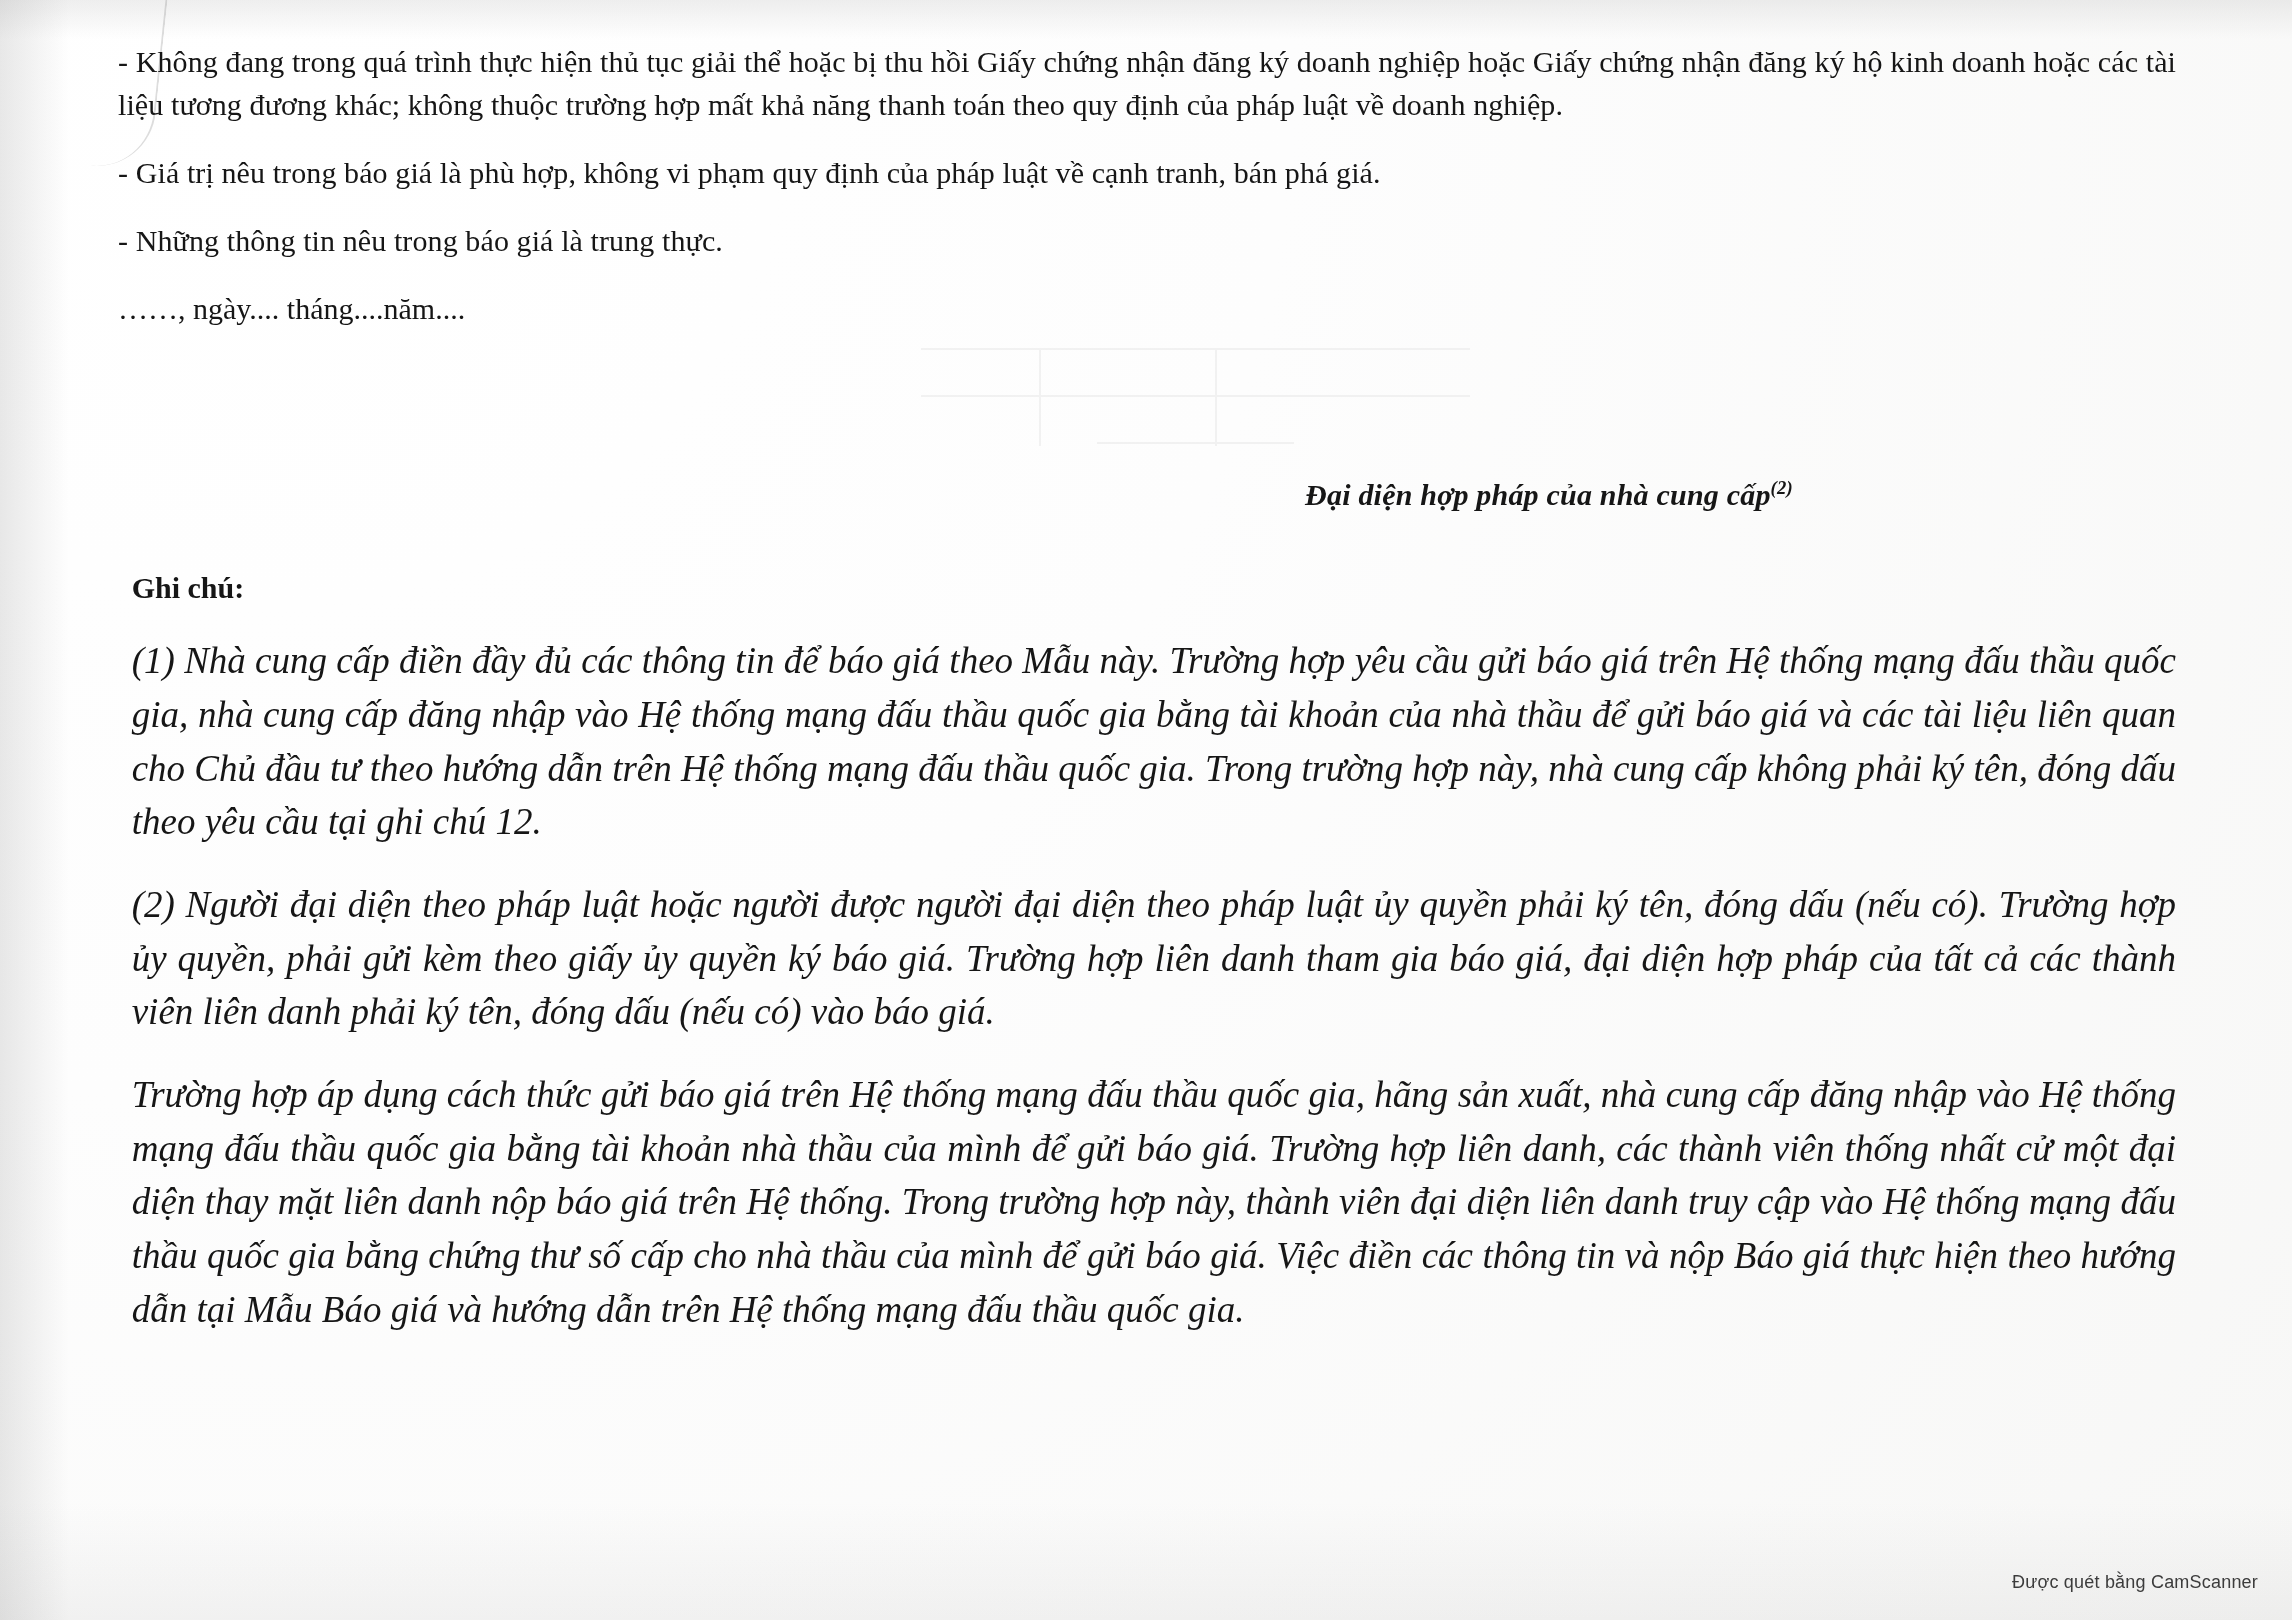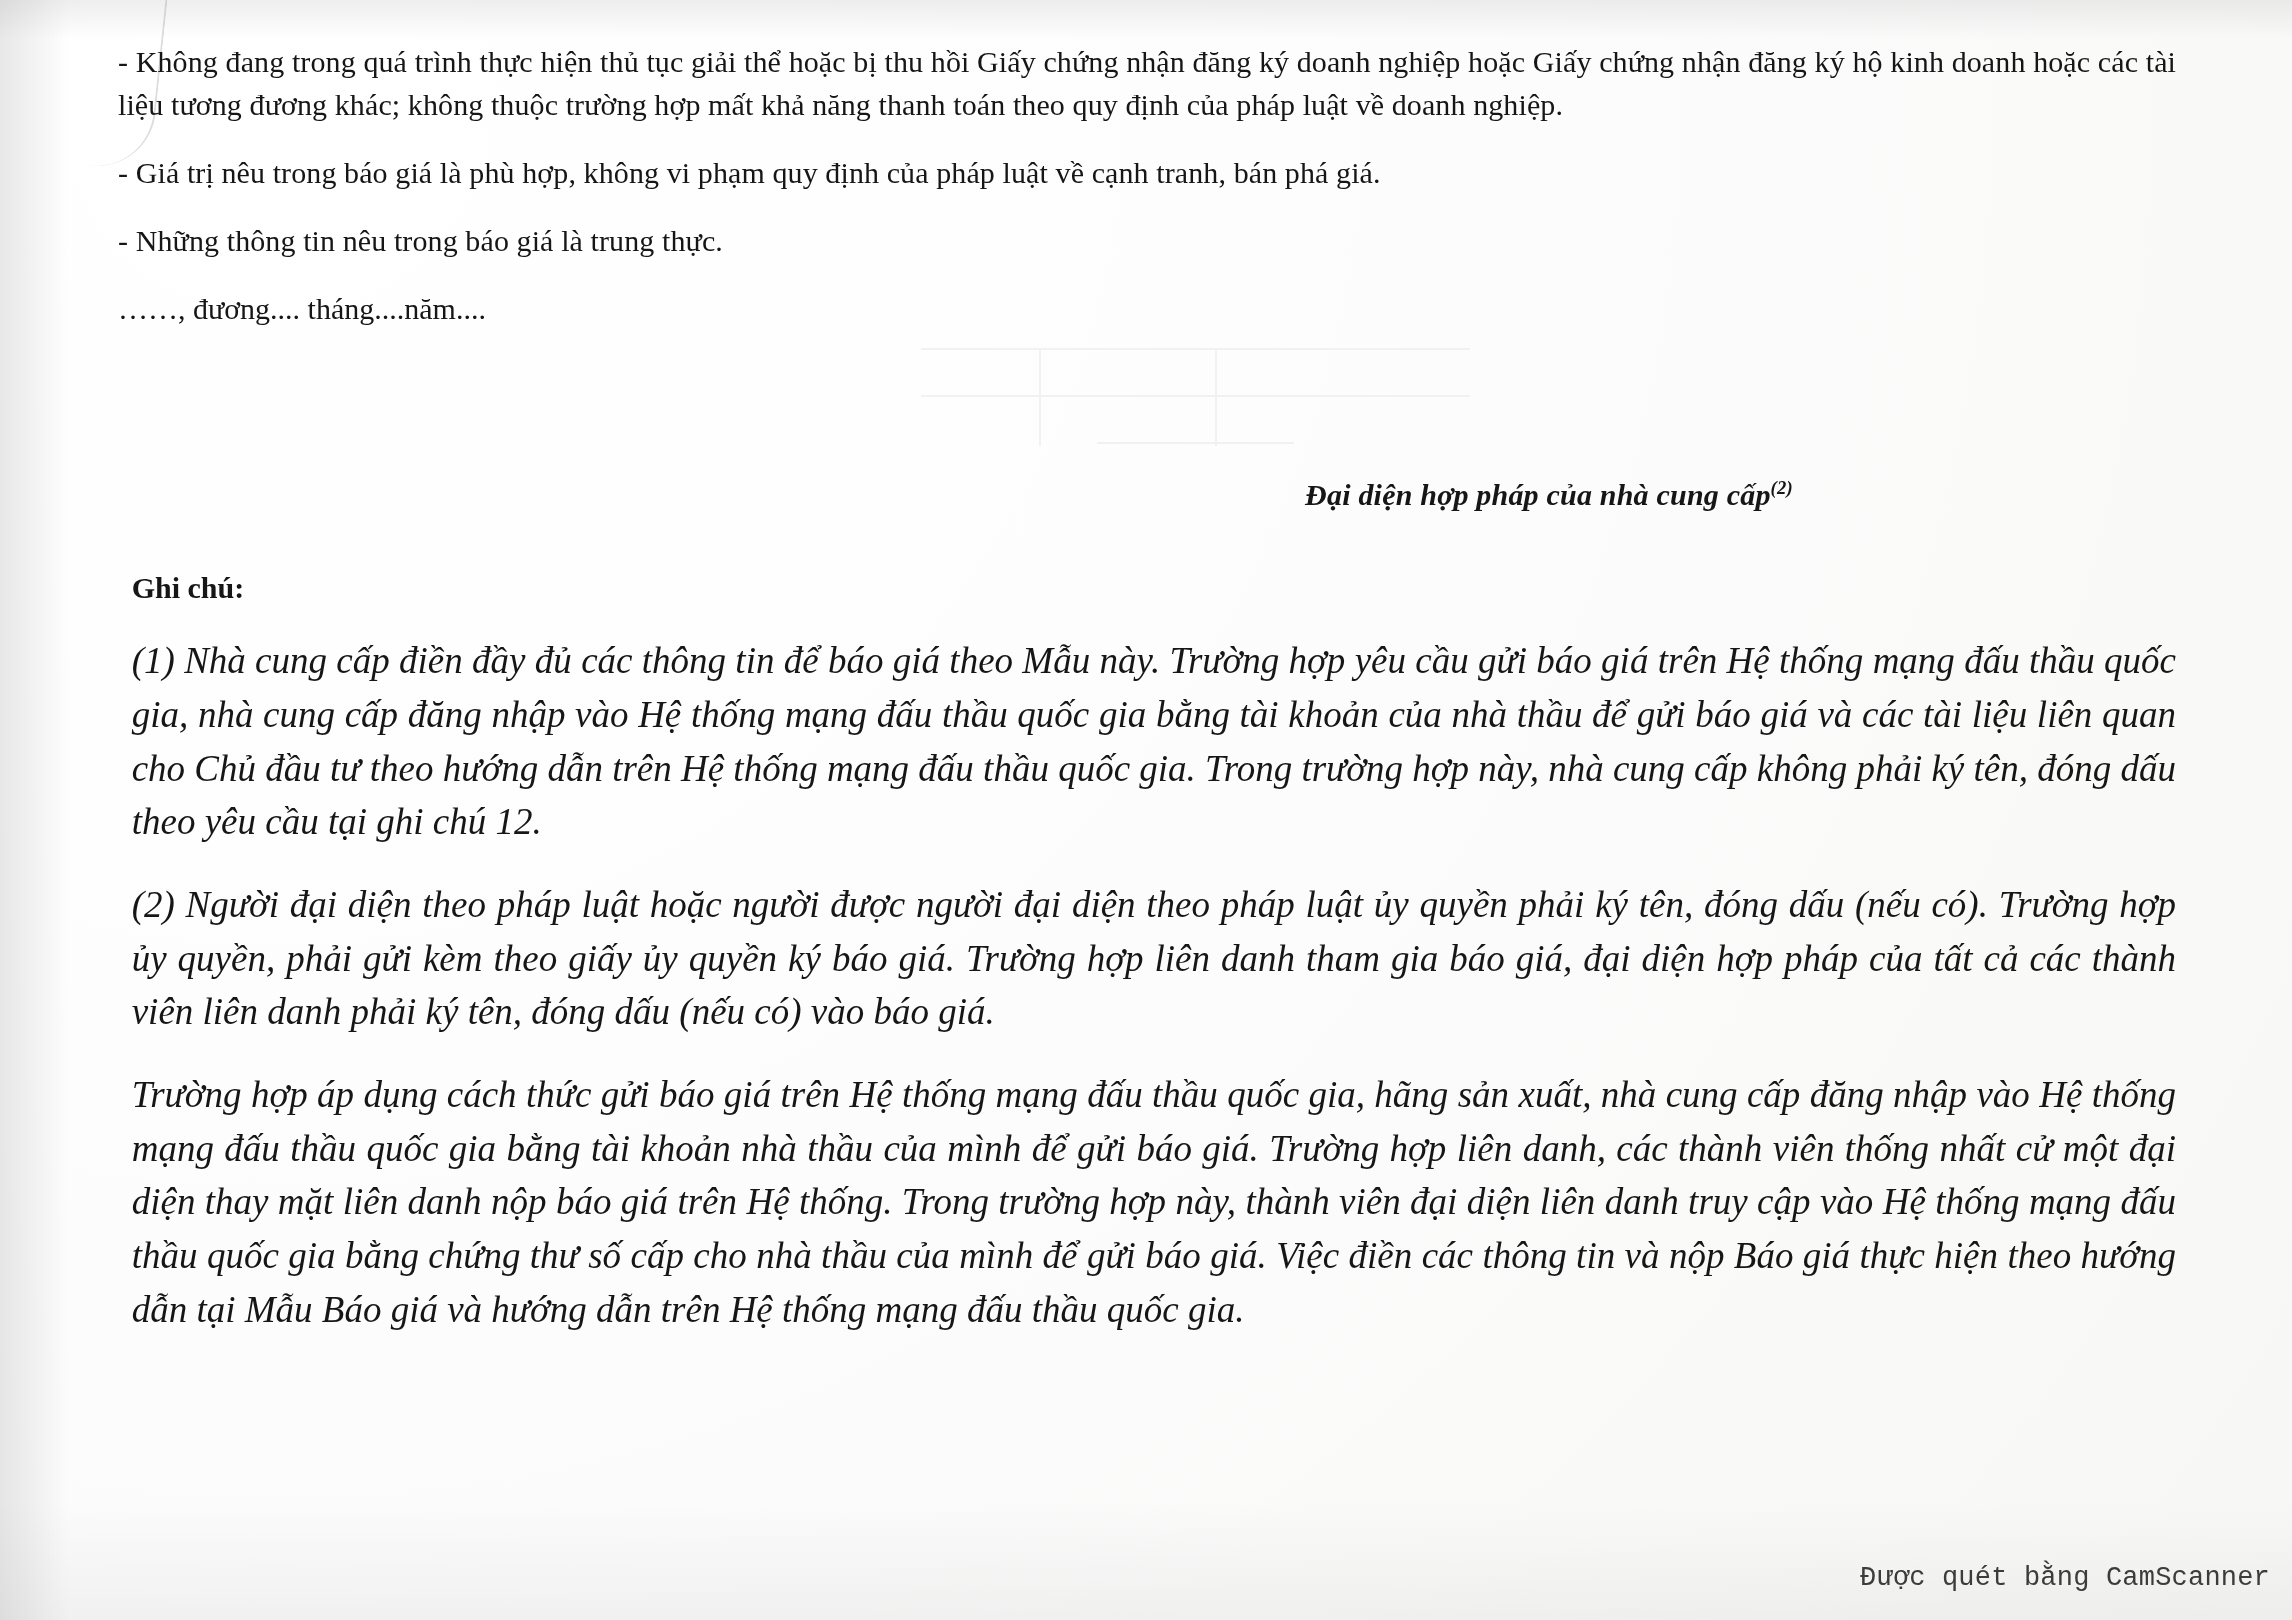--- a/index.html
+++ b/index.html
@@ -140,24 +140,24 @@
   .note-para {
     font-style: italic;
     font-size: 37px;
     line-height: 1.45;
     text-align: justify;
     margin: 29px 0 0 13.7px;
   }
 
   .footer-watermark {
     position: absolute;
-    right: 23px;
+    right: 35px;
     bottom: 27.4px;
-    font-family: Liberation Mono, monospace;
-    font-size: 27px;
+    font-family: Liberation Sans, sans-serif;
+    font-size: 18px;
     color: #3c3c3c;
     letter-spacing: 0.2px;
   }
 </style>
 </head>
 <body>
 
 <div class="scan-page">
 
   <div class="scan-shade-top"></div>
@@ -174,21 +174,21 @@
   </div>
 
   <div class="doc">
 
     <p class="body-para">- Không đang trong quá trình thực hiện thủ tục giải thể hoặc bị thu hồi Giấy chứng nhận đăng ký doanh nghiệp hoặc Giấy chứng nhận đăng ký hộ kinh doanh hoặc các tài liệu tương đương khác; không thuộc trường hợp mất khả năng thanh toán theo quy định của pháp luật về doanh nghiệp.</p>
 
     <p class="body-para">- Giá trị nêu trong báo giá là phù hợp, không vi phạm quy định của pháp luật về cạnh tranh, bán phá giá.</p>
 
     <p class="body-para">- Những thông tin nêu trong báo giá là trung thực.</p>
 
-    <p class="date-line">……, đương.... tháng....năm....</p>
+    <p class="date-line">……, ngày.... tháng....năm....</p>
 
     <div class="signature-block">
       <div class="signature-title">
         <span>Đại diện hợp pháp của nhà cung cấp</span><sup>(2)</sup>
       </div>
     </div>
 
     <div class="notes-heading">Ghi chú:</div>
 
     <p class="note-para">(1) Nhà cung cấp điền đầy đủ các thông tin để báo giá theo Mẫu này. Trường hợp yêu cầu gửi báo giá trên Hệ thống mạng đấu thầu quốc gia, nhà cung cấp đăng nhập vào Hệ thống mạng đấu thầu quốc gia bằng tài khoản của nhà thầu để gửi báo giá và các tài liệu liên quan cho Chủ đầu tư theo hướng dẫn trên Hệ thống mạng đấu thầu quốc gia. Trong trường hợp này, nhà cung cấp không phải ký tên, đóng dấu theo yêu cầu tại ghi chú 12.</p>

